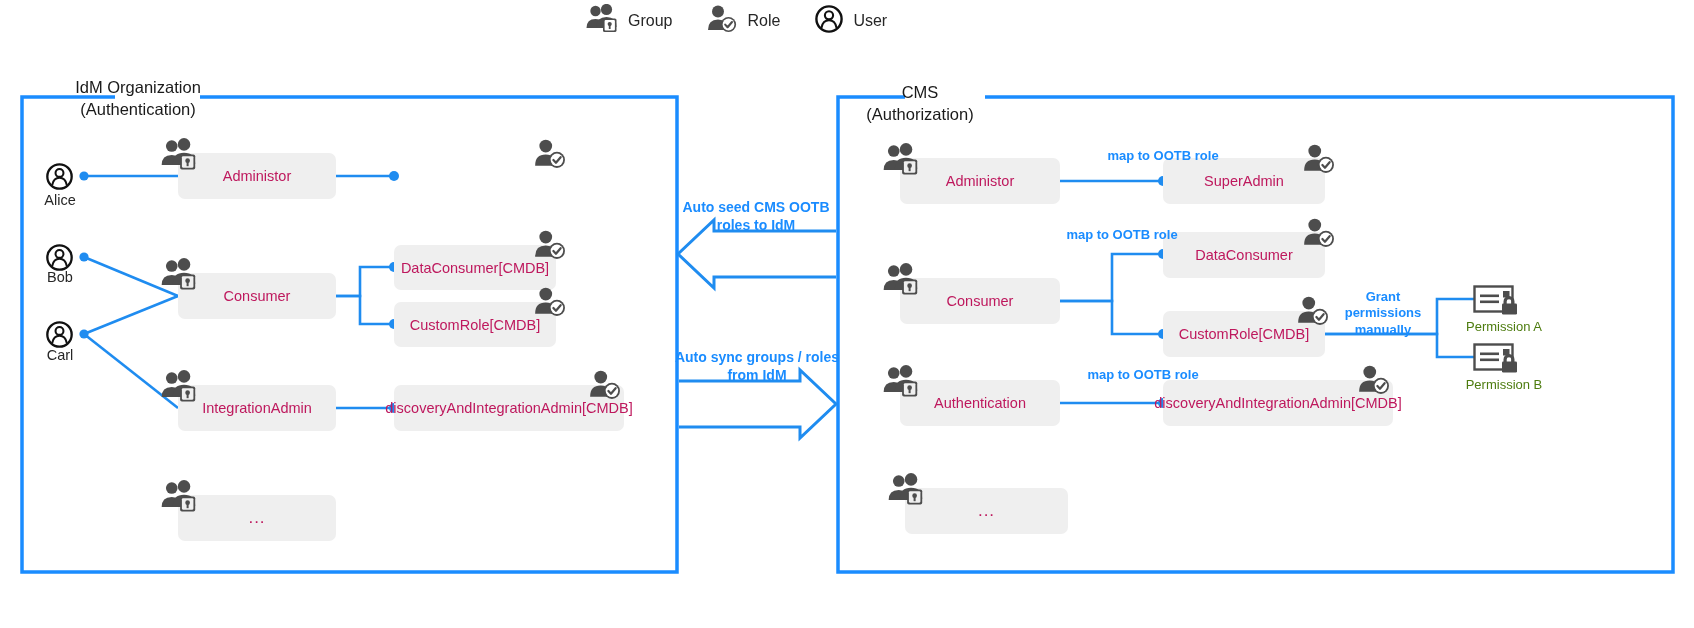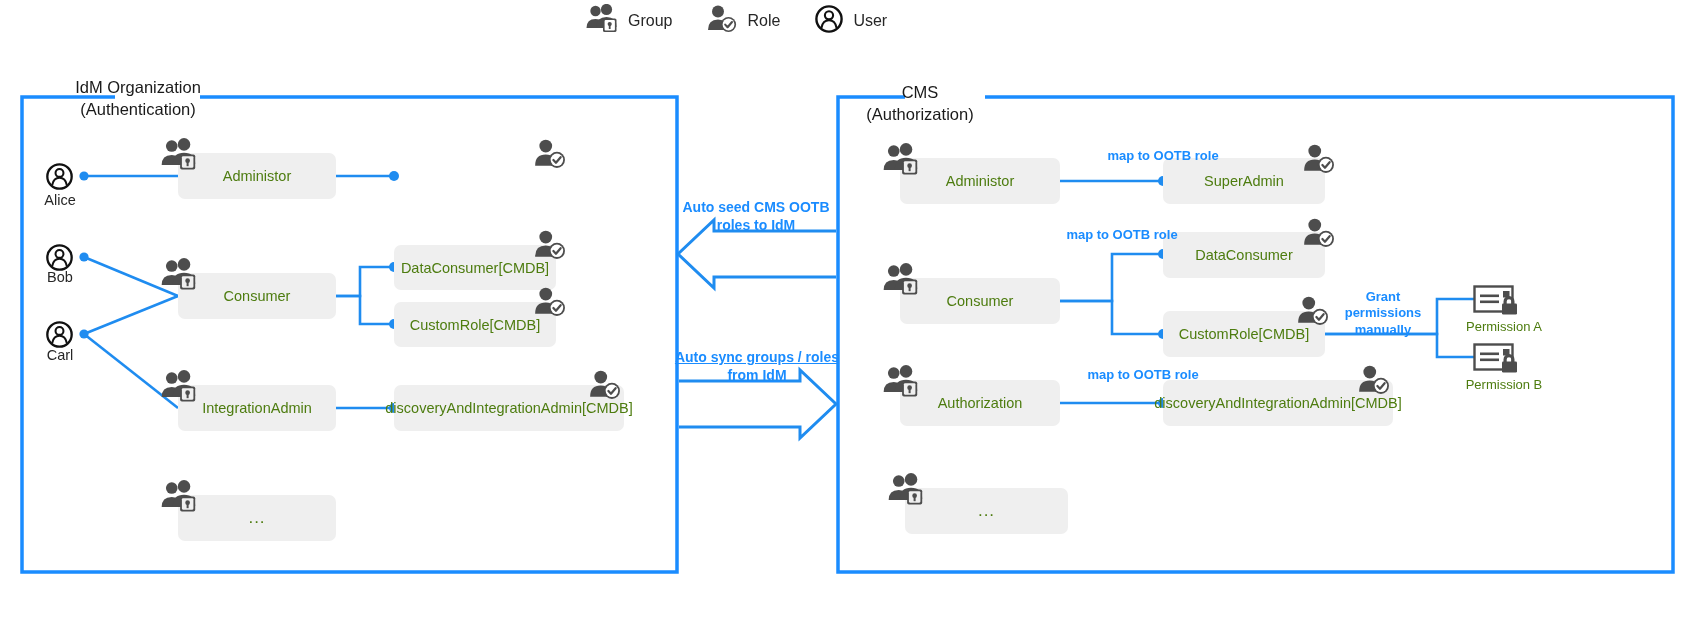--- a/index.html
+++ b/index.html
@@ -57,21 +57,21 @@
     background: #efefef;
     border-radius: 7px;
     display: flex;
     align-items: center;
     justify-content: center;
     box-sizing: border-box;
     padding: 0 8px;
   }
   .node-label {
     font-size: 14.5px;
-    color: #4d7c0f;
+    color: #be185d;
     white-space: nowrap;
   }
   .node-label.ellipsis {
     font-size: 17px;
     letter-spacing: 1px;
   }
   .glyph {
     position: absolute;
     pointer-events: none;
   }
@@ -355,21 +355,21 @@
       <circle cx="12" cy="7.5" r="6" fill="#4d4d4d"></circle>
         <path d="M2 26 q0 -10.5 10 -10.5 q10 0 10 10.5 z" fill="#4d4d4d"></path>
       <circle cx="22.5" cy="20.5" r="7.6" fill="#4d4d4d"></circle>
         <circle cx="22.5" cy="20.5" r="5.9" fill="#ffffff"></circle>
       <path d="M19.2 20.6 l2.4 2.6 l4.4 -5.2" fill="none" stroke="#4d4d4d" stroke-width="2.1" stroke-linecap="round" stroke-linejoin="round"></path>
     </svg>
   </span>
 
   <div class="edge-label big" style="left:666px; top:199px; width:180px;">Auto seed CMS OOTB
 roles to IdM</div>
-  <div class="edge-label big" style="left:662px; top:349px; width:190px;text-decoration:underline;">Auto sync groups / roles
+  <div class="edge-label big" style="left:662px; top:349px; width:190px;">Auto sync groups / roles
 from IdM</div>
 
   <div class="node-box" style="left:900px; top:158px; width:160px; height:46px;">
     <span class="node-label">Administor</span>
   </div>
   <span class="glyph" style="left:882px; top:142px;">
     <svg width="38" height="36" viewBox="0 0 34 30" aria-hidden="true">
       <circle cx="10.5" cy="7" r="5.2" fill="#4d4d4d"></circle>
         <path d="M1.5 24 q0 -9 9 -9 q9 0 9 9 z" fill="#4d4d4d"></path>
       <circle cx="21.5" cy="5.5" r="5.6" fill="#4d4d4d"></circle>
@@ -391,21 +391,21 @@
       <circle cx="21.5" cy="5.5" r="5.6" fill="#4d4d4d"></circle>
         <path d="M11.5 23 q0 -10 10 -10 q10 0 10 10 z" fill="#4d4d4d"></path>
       <rect x="18" y="14.5" width="13.5" height="13.5" rx="1.6" fill="#4d4d4d"></rect>
       <rect x="19.6" y="16.1" width="10.3" height="10.3" rx="1" fill="#efefef"></rect>
       <circle cx="24.7" cy="20.1" r="2.1" fill="#4d4d4d"></circle>
         <rect x="23.8" y="20.4" width="1.8" height="4.6" fill="#4d4d4d"></rect>
     </svg>
   </span>
 
   <div class="node-box" style="left:900px; top:380px; width:160px; height:46px;">
-    <span class="node-label">Authorization</span>
+    <span class="node-label">Authentication</span>
   </div>
   <span class="glyph" style="left:882px; top:364px;">
     <svg width="38" height="36" viewBox="0 0 34 30" aria-hidden="true">
       <circle cx="10.5" cy="7" r="5.2" fill="#4d4d4d"></circle>
         <path d="M1.5 24 q0 -9 9 -9 q9 0 9 9 z" fill="#4d4d4d"></path>
       <circle cx="21.5" cy="5.5" r="5.6" fill="#4d4d4d"></circle>
         <path d="M11.5 23 q0 -10 10 -10 q10 0 10 10 z" fill="#4d4d4d"></path>
       <rect x="18" y="14.5" width="13.5" height="13.5" rx="1.6" fill="#4d4d4d"></rect>
       <rect x="19.6" y="16.1" width="10.3" height="10.3" rx="1" fill="#efefef"></rect>
       <circle cx="24.7" cy="20.1" r="2.1" fill="#4d4d4d"></circle>

